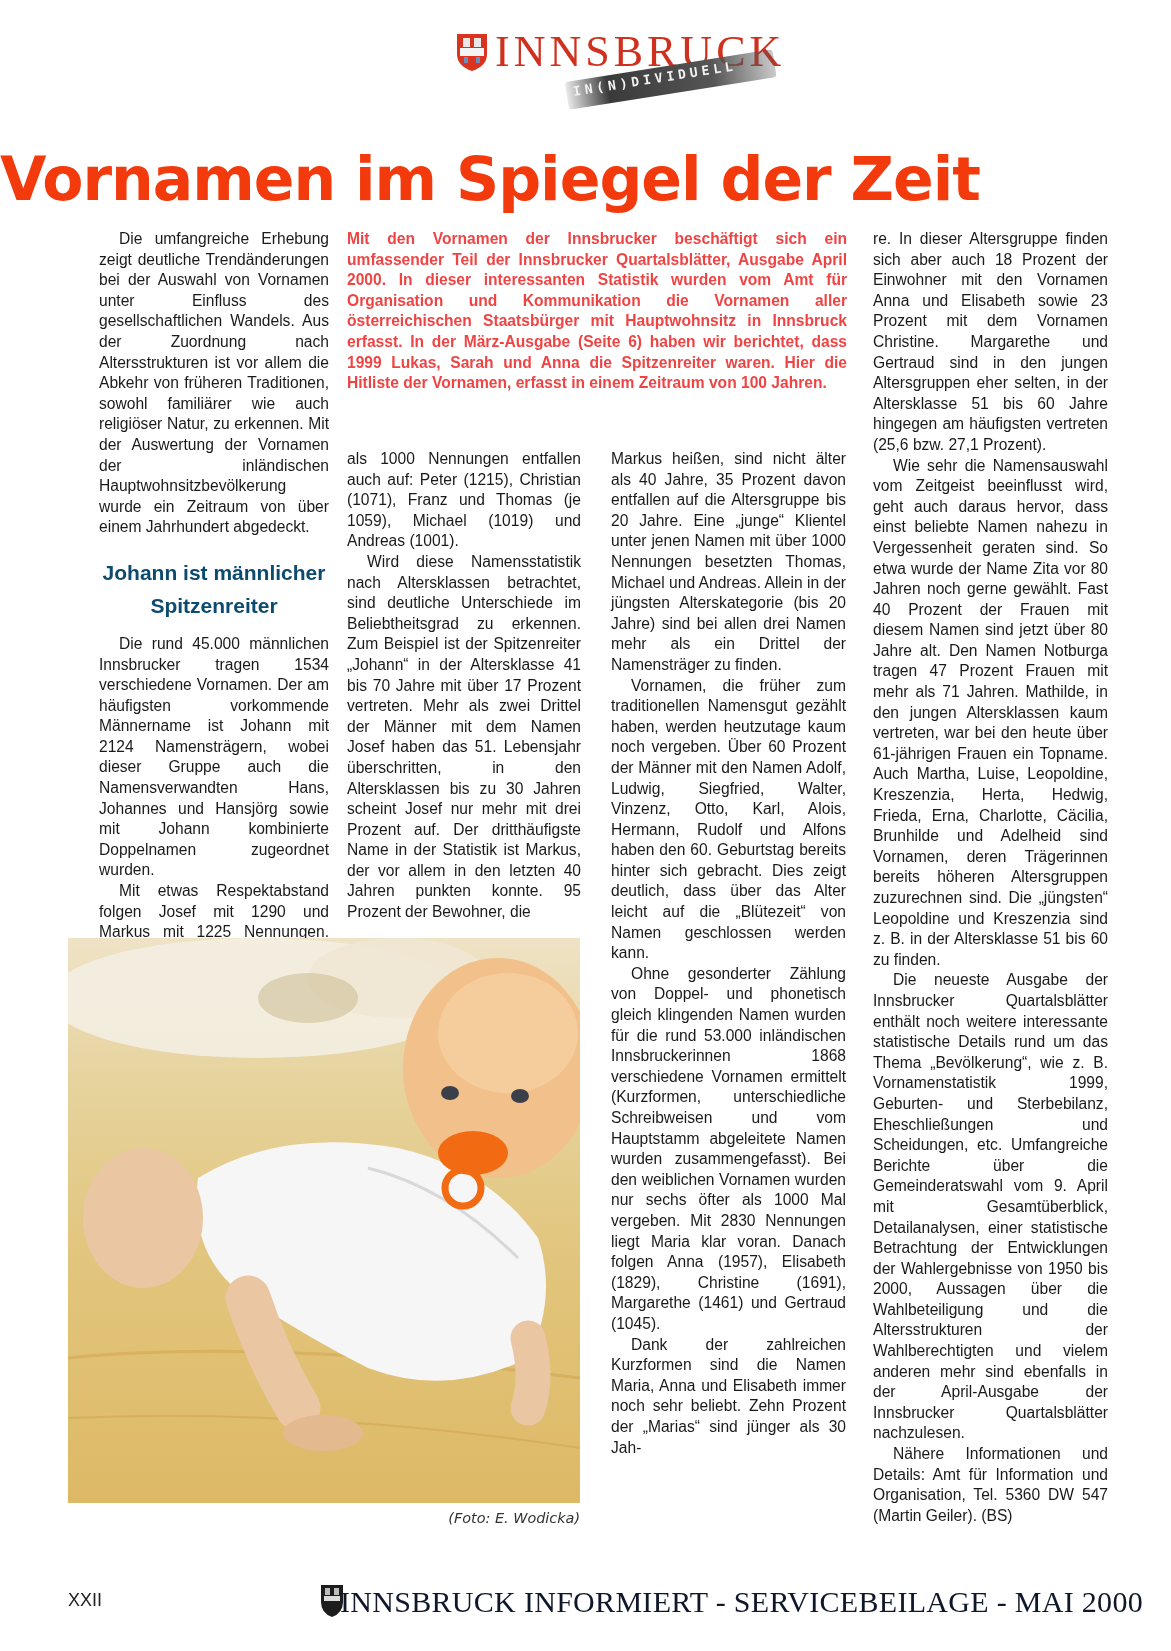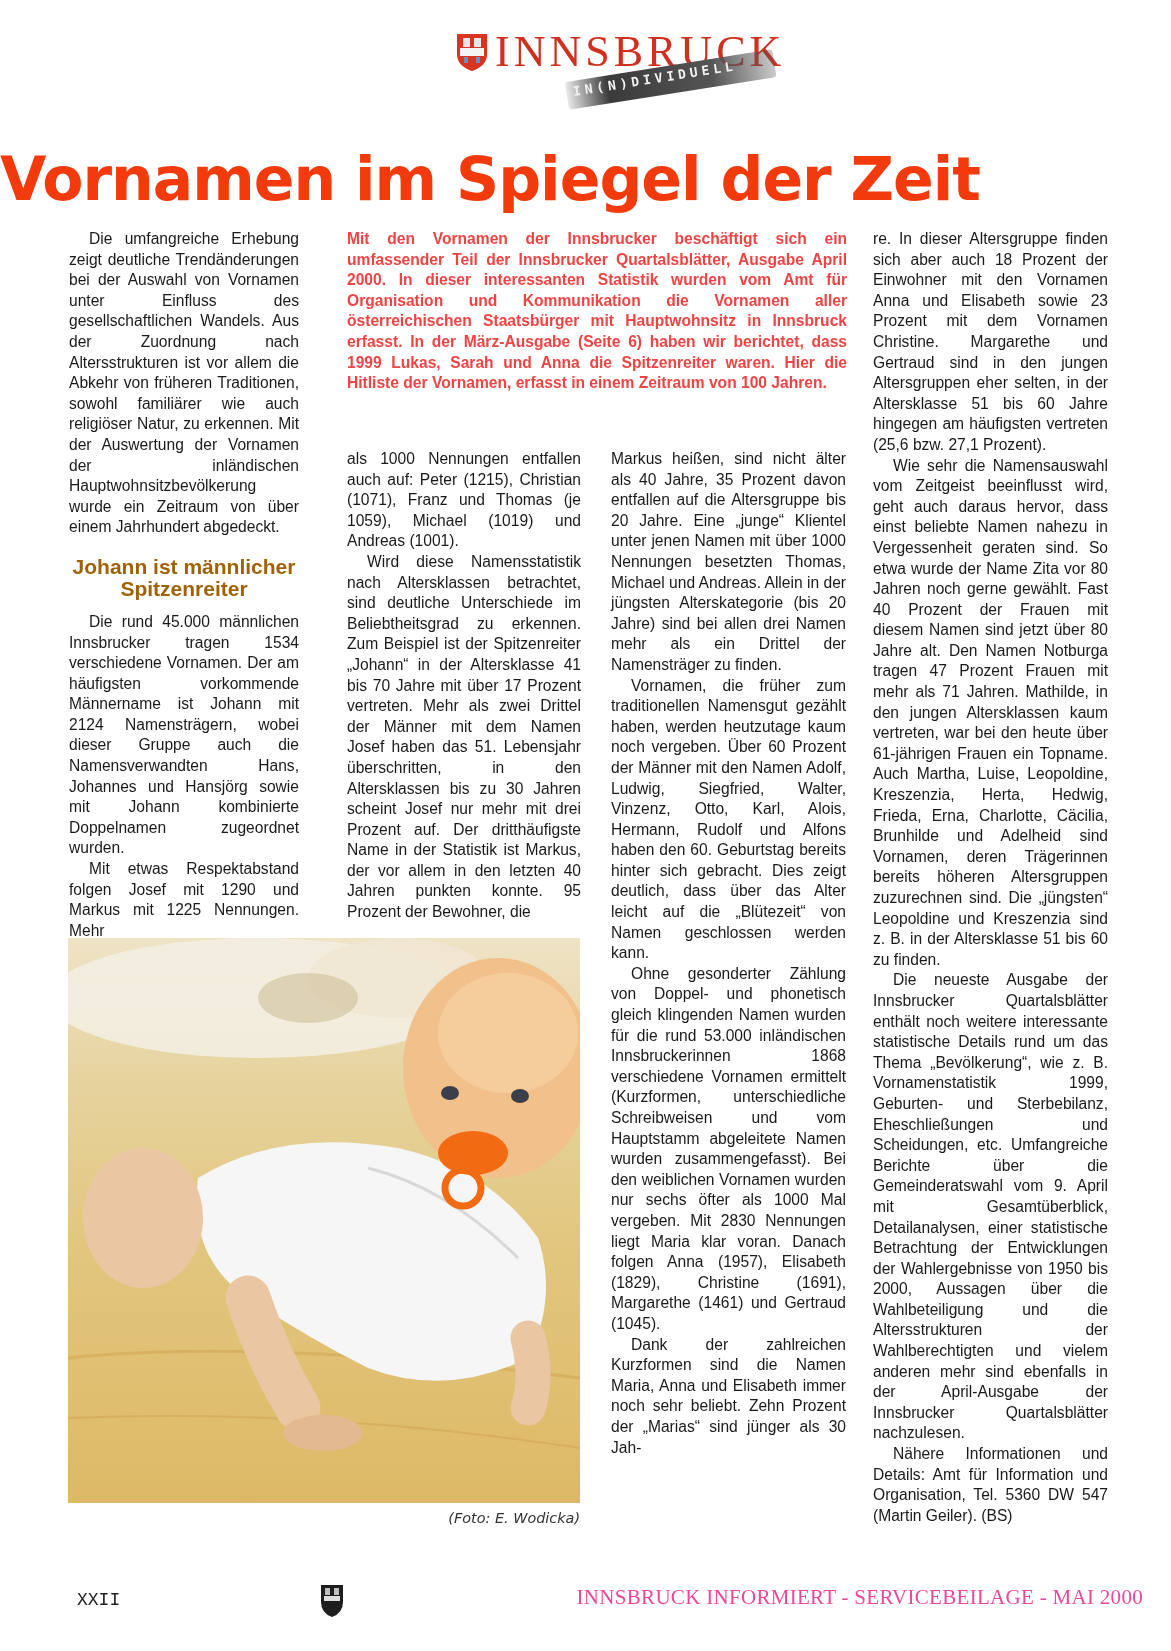--- a/index.html
+++ b/index.html
@@ -21,45 +21,45 @@
   
   .headline { position: absolute; left: 0; width: 1171px; top: 143px; text-align: left;
               font-family: "DejaVu Sans", sans-serif; font-weight: bold; font-size: 60px;
               color: #f23a0c; letter-spacing: -1px; line-height: 72px; }
 
   
   .col { position: absolute; font-size: 15.6px; line-height: 20.6px; text-align: justify;
          hyphens: manual; }
   .col p { margin: 0; text-indent: 20px; }
   .col p.noindent { text-indent: 0; }
-  .c1 { left: 69px; width: 230px; top: 229px; }
+  .c1 { left: 99px; width: 230px; top: 229px; }
   .c2 { left: 347px; width: 234px; top: 449px; }
   .c3 { left: 611px; width: 235px; top: 449px; }
   .c4 { left: 873px; width: 235px; top: 229px; }
 
   .lead { position: absolute; left: 347px; top: 229px; width: 500px; font-weight: bold;
           font-size: 15.6px; line-height: 20.6px; text-align: justify; color: #ef4444; }
 
-  .subhead { color: #a16207; font-weight: bold; font-size: 21px; line-height: 22px;
+  .subhead { color: #0c4a6e; font-weight: bold; font-size: 21px; line-height: 33px;
              text-align: center; margin: 18px 0 12px 0; text-indent: 0; }
 
   
   .photo { position: absolute; left: 68px; top: 938px; width: 512px; height: 565px; overflow: hidden;
            background: linear-gradient(180deg, #efe3c6 0%, #e6d39e 25%, #e2c67e 55%, #ddb966 100%); }
   .photo svg { display: block; }
   .caption { position: absolute; left: 68px; top: 1508px; width: 512px; font-style: italic;
              font-family: "DejaVu Sans", sans-serif; font-size: 14.4px; line-height: 20px; color: #333; }
   .caption .credit { float: right; }
 
   
-  .folio { position: absolute; left: 77px; top: 1590px; font-family: Liberation Mono, monospace;
+  .folio { position: absolute; left: 68px; top: 1590px; font-family: Liberation Sans, sans-serif;
            font-size: 18px; color: #222; }
   .foot-crest { position: absolute; left: 320px; top: 1584px; width: 24px; height: 34px; }
   .foot-title { position: absolute; right: 28px; top: 1585px; font-family: "Liberation Serif", serif;
-                font-size: 21px; color: #ec4899; letter-spacing: 0.3px; }
+                font-size: 30px; color: #0f172a; letter-spacing: 0.3px; }
 </style>
 </head>
 <body>
 
 <div class="masthead">
   <svg class="crest" viewBox="0 0 34 40">
     <path d="M2 2 H32 V22 Q32 34 17 39 Q2 34 2 22 Z" fill="#d8341f"></path>
     <rect x="5" y="16" width="24" height="8" fill="#f4f4f4"></rect>
     <rect x="8" y="6" width="7" height="9" fill="#e8e8e8"></rect>
     <rect x="19" y="6" width="7" height="9" fill="#e8e8e8"></rect>

